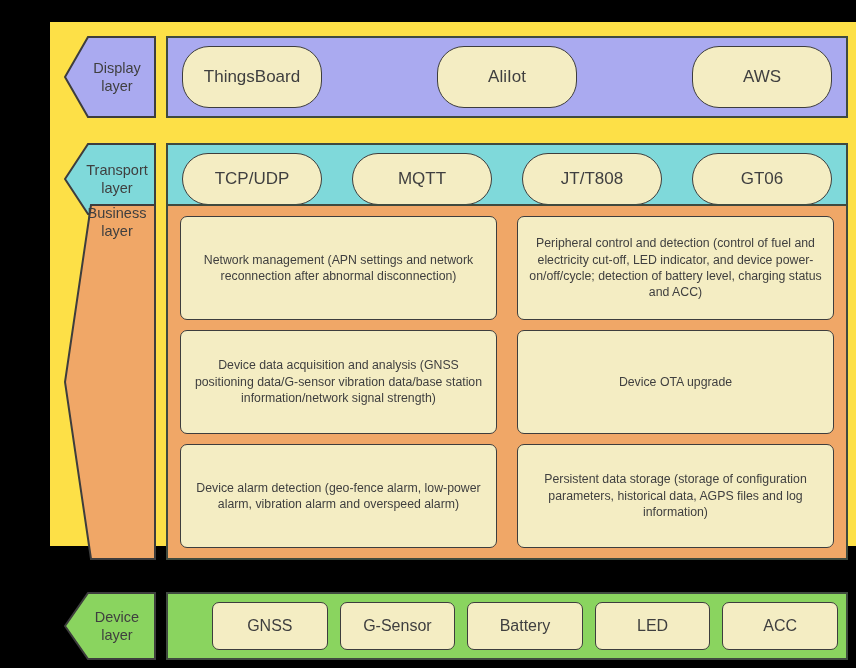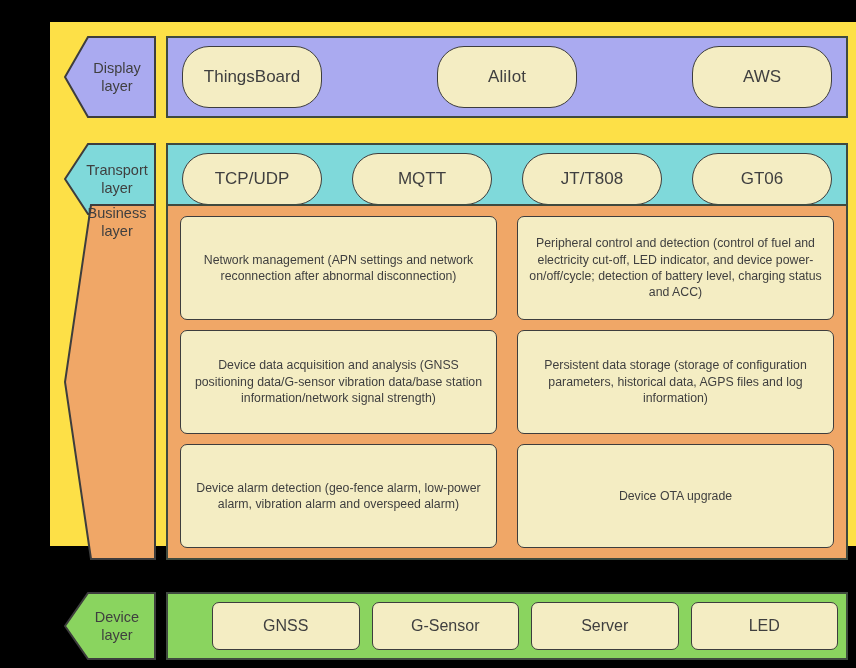--- a/index.html
+++ b/index.html
@@ -205,40 +205,41 @@
     </div>
     <div class="layer-band band-business">
       <div class="biz-cols">
         <div class="biz-col">
           <div class="node">Network management (APN settings and network reconnection after abnormal disconnection)</div>
           <div class="node">Device data acquisition and analysis (GNSS positioning data/G-sensor vibration data/base station information/network signal strength)</div>
           <div class="node">Device alarm detection (geo-fence alarm, low-power alarm, vibration alarm and overspeed alarm)</div>
         </div>
         <div class="biz-col">
           <div class="node">Peripheral control and detection (control of fuel and electricity cut-off, LED indicator, and device power-on/off/cycle; detection of battery level, charging status and ACC)</div>
+          <div class="node">Device OTA upgrade</div>
           <div class="node">Persistent data storage (storage of configuration parameters, historical data, AGPS files and log information)</div>
-          <div class="node">Device OTA upgrade</div>
         </div>
       </div>
     </div>
   </div>
 
   <div class="layer-row" id="row-device">
     <div class="layer-tag">
       <span class="tag-shape">
         <svg viewBox="0 0 92 68" preserveAspectRatio="none">
           <polygon points="24,1 91,1 91,67 24,67 1,34" fill="#8ad45f" stroke="#3d3d3d" stroke-width="2"></polygon>
         </svg>
       </span>
       <span class="tag-label">
         <span>Device</span><br>
         <span>layer</span>
       </span>
     </div>
     <div class="layer-band band-device">
       <div class="node">GNSS</div>
       <div class="node">G-Sensor</div>
-      <div class="node">Server</div>
+      <div class="node">Battery</div>
       <div class="node">LED</div>
+      <div class="node">ACC</div>
     </div>
   </div>
 
 </div>
 
 </body></html>

